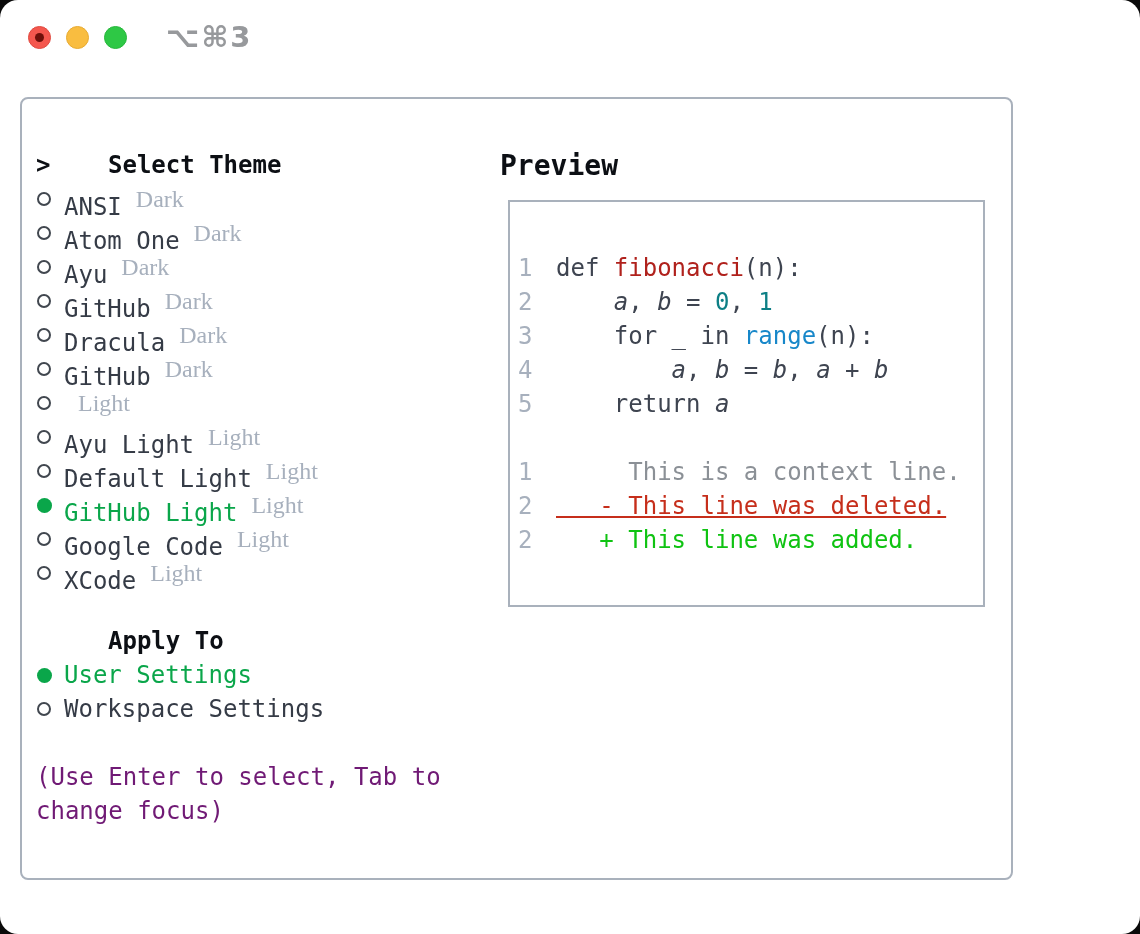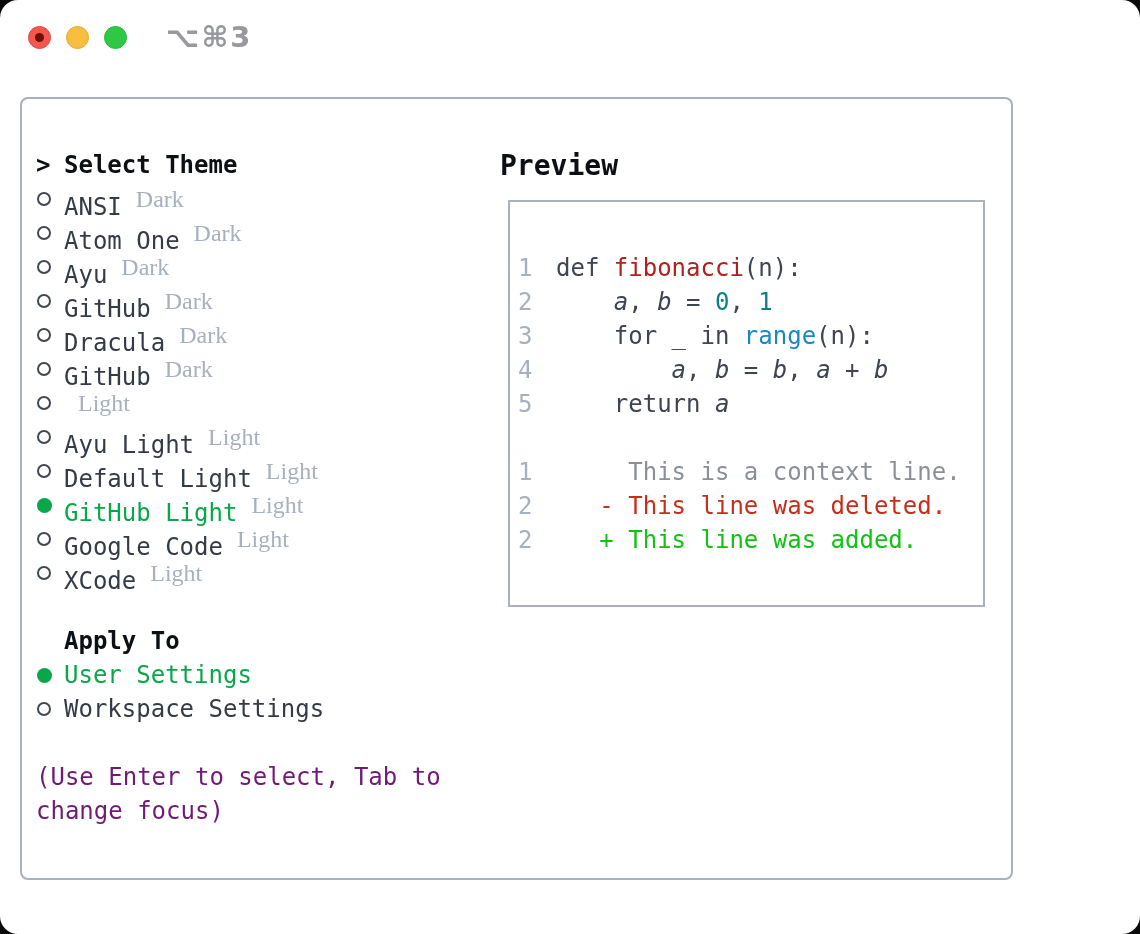--- a/index.html
+++ b/index.html
@@ -37,21 +37,21 @@
   .list { position:absolute; left:14px; top:49px; }
   .row { height:34px; display:flex; align-items:center; font-size:24px; line-height:34px; }
   .marker { width:28px; flex:none; display:flex; align-items:center; }
   .caret { font-weight:bold; color:#0c0f14; }
   .ring {
     width:14px; height:14px; border:2px solid #41474f; border-radius:50%; margin-left:1px;
   }
   .dot {
     width:15px; height:15px; background:#0aa64a; border-radius:50%; margin-left:1px;
   }
-  .bold-title { font-weight:bold; color:#0c0f14; white-space:pre; }
+  .bold-title { font-weight:bold; color:#0c0f14; white-space:pre;margin-left:44px; }
   .t-name { color:#353b46; white-space:pre;margin-top:16px; }
   .t-name.sel { color:#0aa64a; }
   .t-variant { color:#a7b0bd; white-space:pre; margin-left:14px;font-family:Liberation Serif, serif; }
   .opt-label { color:#353b46; white-space:pre; }
   .opt-label.sel { color:#0aa64a; }
   .help { color:#701a75; white-space:pre; }
 
   
   .preview-title { position:absolute; left:478px; top:49px; height:34px; display:flex; align-items:center;
     font-size:28px; font-weight:bold; color:#0c0f14; }
@@ -63,21 +63,21 @@
   .codeline { height:34px; display:flex; align-items:center; font-size:24px; line-height:34px; }
   .lnum { width:24px; flex:none; color:#a7b0bd; white-space:pre; }
   .ltext { white-space:pre; margin-left:14px; }
 
   .tok-plain   { color:#3e4450; }
   .tok-func    { color:#b0211c; }
   .tok-builtin { color:#1787c9; }
   .tok-num     { color:#0d7f85; }
   .tok-var     { color:#3e4450; font-style:italic; }
   .tok-context { color:#8b9096; }
-  .tok-deleted { color:#c62e1b; }
+  .tok-deleted { color:#c62e1b;text-decoration:underline; }
   .tok-added   { color:#0fc312; }
 </style>
 </head>
 <body>
 
 <div class="window">
 
   <div class="titlebar">
     <div class="light light-red">
       <div class="inner-dot"></div>

